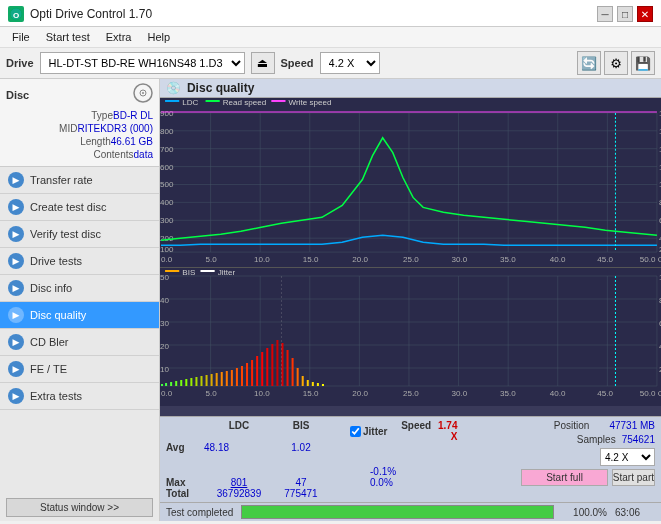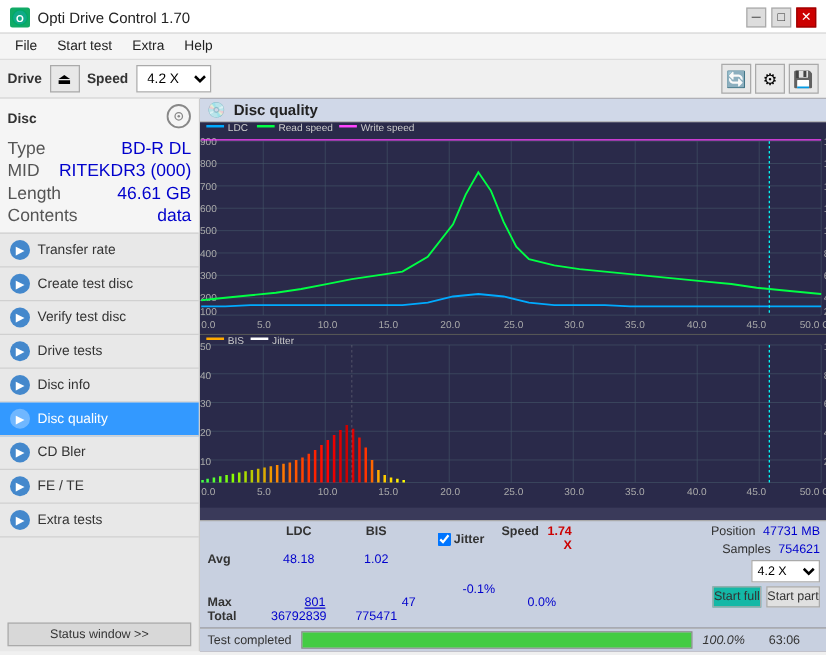--- a/index.html
+++ b/index.html
@@ -32,21 +32,21 @@
     .main { display: flex; height: calc(524px - 82px); }
 
     
     .sidebar { width: 160px; background: #e8e8e8; border-right: 1px solid #ccc; display: flex; flex-direction: column; }
 
     
     .disc-panel { background: #f5f5f5; border-bottom: 1px solid #ccc; padding: 4px 6px; }
     .disc-panel-header { display: flex; align-items: center; justify-content: space-between; margin-bottom: 4px; }
     .disc-panel-title { font-weight: bold; font-size: 11px; color: #333; }
     .disc-panel-icon { font-size: 14px; color: #555; }
-    .disc-row { display: flex; justify-content: space-between; margin-bottom: 2px; font-size: 14px; }
+    .disc-row { display: flex; justify-content: flex-end; margin-bottom: 2px; font-size: 10px; }
     .disc-row-label { color: #555; }
     .disc-row-value { color: #0000cc; font-weight: normal; }
     .disc-label-row { display: flex; align-items: center; gap: 4px; margin-top: 3px; }
     .disc-label-input { height: 16px; border: 1px solid #aaa; font-size: 10px; width: 85px; padding: 0 2px; }
     .disc-label-btn { width: 16px; height: 16px; background: #e8e8e8; border: 1px solid #aaa; display: flex; align-items: center; justify-content: center; cursor: pointer; font-size: 11px; }
 
     
     .nav-items { flex: 1; }
     .nav-item { display: flex; align-items: center; padding: 5px 8px; cursor: pointer; font-size: 11px; color: #333; border-bottom: 1px solid #d0d0d0; gap: 6px; }
     .nav-item.active { background: #3399ff; color: white; }
@@ -94,20 +94,23 @@
 
 <div class="menubar">
   <div class="menubar-item">File</div>
   <div class="menubar-item">Start test</div>
   <div class="menubar-item">Extra</div>
   <div class="menubar-item">Help</div>
 </div>
 
 <div class="toolbar">
   <span class="toolbar-label">Drive</span>
+  <select class="toolbar-drive-select">
+    <option>HL-DT-ST BD-RE  WH16NS48 1.D3</option>
+  </select>
   <div class="toolbar-eject">⏏</div>
   <span class="toolbar-speed-label">Speed</span>
   <select class="toolbar-speed-select">
     <option>4.2 X</option>
   </select>
   <div class="toolbar-icons">
     <div class="toolbar-icon-btn">🔄</div>
     <div class="toolbar-icon-btn">⚙</div>
     <div class="toolbar-icon-btn">💾</div>
   </div>
@@ -378,63 +381,63 @@
             <input type="checkbox" checked="" style="width: 11px; height: 11px;">
             <span style="color:#333; font-weight:bold;">Jitter</span>
           </div>
           <div style="width:60px; text-align:right; margin-left:8px;">
             <span style="color:#333; font-weight:bold;">Speed</span>
             <span style="color:#cc0000; font-weight:bold; margin-left:4px;">1.74 X</span>
           </div>
         </div>
         <div style="display: flex; gap: 2px;">
           <div style="width: 36px; color: #333; font-weight:bold;">Avg</div>
-          <div style="width: 70px; text-align: center; color: #0000cc;">48.18</div>
+          <div style="width: 70px; color: #0000cc;">48.18</div>
           <div style="width: 50px; text-align: center; color: #0000cc;">1.02</div>
           <div style="width: 20px;"></div>
           <div style="width: 80px; color: #0000cc; margin-left:20px;margin-top:24px;">-0.1%</div>
         </div>
-        <div style="display: flex; gap: 15px;">
+        <div style="display: flex; gap: 2px;">
           <div style="width: 36px; color: #333; font-weight:bold;">Max</div>
           <div style="width: 70px; text-align: center; color: #0000cc; text-decoration: underline;">801</div>
           <div style="width: 50px; text-align: center; color: #0000cc;">47</div>
           <div style="width: 20px;"></div>
           <div style="width: 80px; color: #0000cc; margin-left:20px;">0.0%</div>
         </div>
         <div style="display: flex; gap: 2px;">
           <div style="width: 36px; color: #333; font-weight:bold;">Total</div>
           <div style="width: 70px; text-align: center; color: #0000cc;">36792839</div>
           <div style="width: 50px; text-align: center; color: #0000cc;">775471</div>
         </div>
       </div>
 
       <div style="display:flex; flex-direction:column; gap:3px; align-items:flex-end; font-size:10px; min-width:150px;">
-        <div style="display:flex; align-items:flex-end; gap:6px;">
+        <div style="display:flex; align-items:flex-end; gap:20px;">
           <span style="color:#333;">Position</span>
           <span style="color:#0000cc;">47731 MB</span>
         </div>
         <div style="display:flex; align-items:center; gap:6px;">
           <span style="color:#333;">Samples</span>
           <span style="color:#0000cc;">754621</span>
         </div>
         <div style="display:flex; align-items:center; gap:6px;">
           <select style="height:18px; font-size:10px; border:1px solid #aaa; background:white; width:55px;">
             <option>4.2 X</option>
           </select>
         </div>
         <div style="display:flex; gap:4px;">
-          <button style="padding:2px 0; background:#14b8a6; border:1px solid #aaa; cursor:pointer; font-size:10px; color:#333;">Start full</button>
+          <button style="padding:2px 24px; background:#f9a8d4; border:1px solid #aaa; cursor:pointer; font-size:10px; color:#333;">Start full</button>
           <button style="padding:2px 0; background:#e0e0e0; border:1px solid #aaa; cursor:pointer; font-size:10px; color:#333;">Start part</button>
         </div>
       </div>
     </div>
 
     <div style="background: #c8d0e0; padding: 2px 6px; display:flex; align-items:center; gap:8px; border-top:1px solid #aaa;">
       <span style="font-size:10px; color:#333;">Test completed</span>
       <div style="flex:1; height:14px; background:#aab0c0; border:1px solid #888; position:relative;">
         <div style="width:100%; height:100%; background:#44cc44;"></div>
       </div>
-      <span style="font-size:10px; color:#333; min-width:45px; font-style:italic;">100.0%</span>
+      <span style="font-size:10px; color:#333; min-width:45px; text-align:right;">100.0%</span>
       <span style="font-size:10px; color:#333; min-width:40px;">63:06</span>
     </div>
 
   </div>
 </div>
 
 </body></html>

